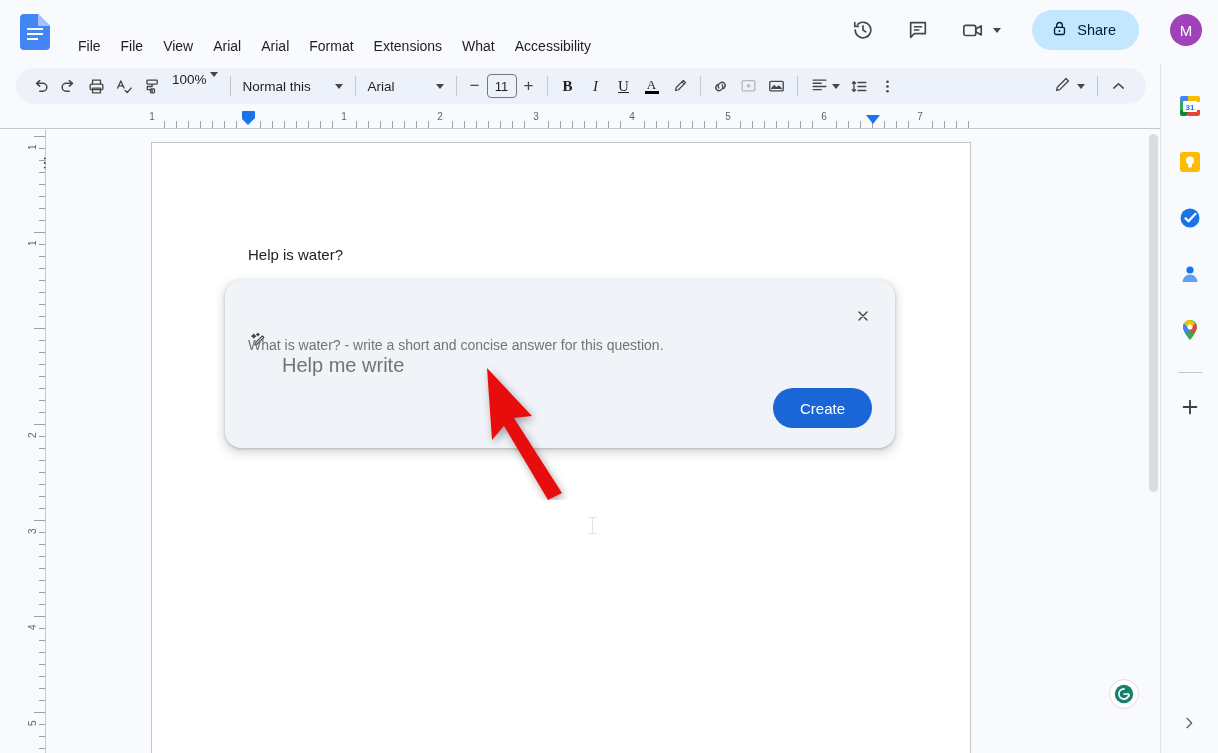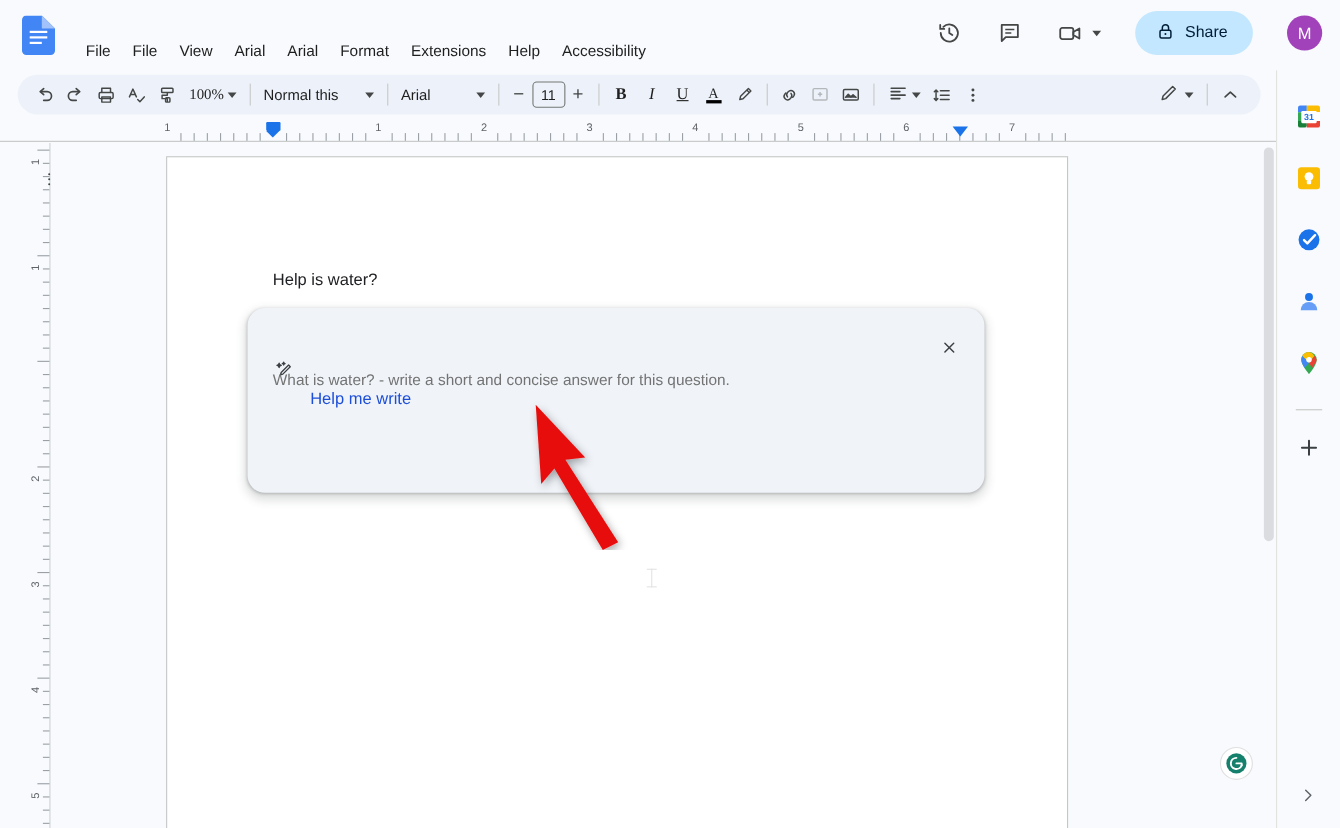--- a/index.html
+++ b/index.html
@@ -45,21 +45,21 @@
     background: #edf2fa; border-radius: 18px;
     display: flex; align-items: center; padding: 0 10px;
   }
   .tb-btn {
     height: 28px; min-width: 28px;
     display: flex; align-items: center; justify-content: center;
     border-radius: 4px; cursor: pointer; border: none; background: transparent;
     padding: 0 3px;
   }
   .tb-sep { width: 1px; height: 20px; background: #c7c7c7; margin: 0 6px; }
-  .tb-zoom { display: flex; align-items: center; gap: 3px; padding: 0 6px; height: 28px; border-radius: 4px; cursor: pointer; font-size: 13.5px; color: #1f1f1f; font-family: Liberation Serif, serif; }
+  .tb-zoom { display: flex; align-items: flex-start; gap: 3px; padding: 0 6px; height: 28px; border-radius: 4px; cursor: pointer; font-size: 13.5px; color: #1f1f1f; }
   .tb-dd {
     display: flex; align-items: center; justify-content: space-between;
     height: 28px; border-radius: 4px; cursor: pointer;
     font-size: 13.5px; color: #1f1f1f; padding: 0 6px;
   }
   .caret { width: 0; height: 0; border-left: 4px solid transparent; border-right: 4px solid transparent; border-top: 5px solid #444746; }
   .fsize-box {
     width: 30px; height: 24px; border: 1px solid #747775; border-radius: 4px;
     display: flex; align-items: center; justify-content: center;
     font-size: 13px; color: #1f1f1f; background: transparent; cursor: text;
@@ -126,21 +126,21 @@
   .text-caret:after { bottom: 0; }
 
   
   .hmw-card {
     position: absolute; left: 225px; top: 280px;
     width: 670px; height: 168px;
     background: #f0f4f9; border-radius: 16px;
     box-shadow: 0 1px 3px rgba(60,64,67,.3), 0 4px 8px 3px rgba(60,64,67,.15);
   }
   .hmw-head { position: absolute; left: 25px; top: 26px; display: flex; align-items: center; gap: 14px; }
-  .hmw-label { font-size: 15px; color: #1d4ed8; margin-top: 48px; }
+  .hmw-label { font-size: 20px; color: #737373; margin-top: 48px; }
   .hmw-close {
     position: absolute; right: 18px; top: 22px;
     width: 28px; height: 28px; border-radius: 50%;
     display: flex; align-items: center; justify-content: center; cursor: pointer;
   }
   .hmw-prompt { position: absolute; left: 23px; top: 57px; font-size: 14px; color: #737373; }
   .create-btn {
     position: absolute; right: 23px; bottom: 20px;
     background: #1b66d6; color: #fff; border: none;
     border-radius: 100px; height: 40px; padding: 0 27px;
@@ -187,21 +187,21 @@
 
 
     <div class="menu-row">
       <span class="menu-item">File</span>
       <span class="menu-item">File</span>
       <span class="menu-item">View</span>
       <span class="menu-item">Arial</span>
       <span class="menu-item">Arial</span>
       <span class="menu-item">Format</span>
       <span class="menu-item">Extensions</span>
-      <span class="menu-item">Help</span>
+      <span class="menu-item">What</span>
       <span class="menu-item">Accessibility</span>
     </div>
 
     <div class="hdr-right">
       <button class="icon-btn">
         <svg width="22" height="22" viewBox="0 0 24 24" fill="none" stroke="#444746" stroke-width="1.8" stroke-linecap="round">
           <path d="M3.5 12a8.5 8.5 0 1 0 2.6-6.1"></path>
           <path d="M3 4v4h4"></path>
           <path d="M12 7.5V12l3 2"></path>
         </svg>
@@ -533,20 +533,21 @@
         </svg>
       </span>
       <span class="hmw-label">Help me write</span>
     </div>
     <div class="hmw-close">
       <svg width="16" height="16" viewBox="0 0 24 24" stroke="#3c4043" stroke-width="2" stroke-linecap="round">
         <path d="M6 6l12 12M18 6L6 18"></path>
       </svg>
     </div>
     <div class="hmw-prompt">What is water? - write a short and concise answer for this question.</div>
+    <button class="create-btn">Create</button>
   </div>
 
   <div class="red-arrow">
     <svg width="110" height="140" viewBox="0 0 110 140">
       <defs>
         <filter id="ashadow" x="-30%" y="-30%" width="180%" height="180%">
           <feDropShadow dx="2" dy="3" stdDeviation="4" flood-color="#000" flood-opacity="0.35"></feDropShadow>
         </filter>
       </defs>
       <path d="M17 8 L62 56 L44 58 L92 133 L78 140 L34 66 L22 80 Z" fill="#e8110f" filter="url(#ashadow)"></path>

